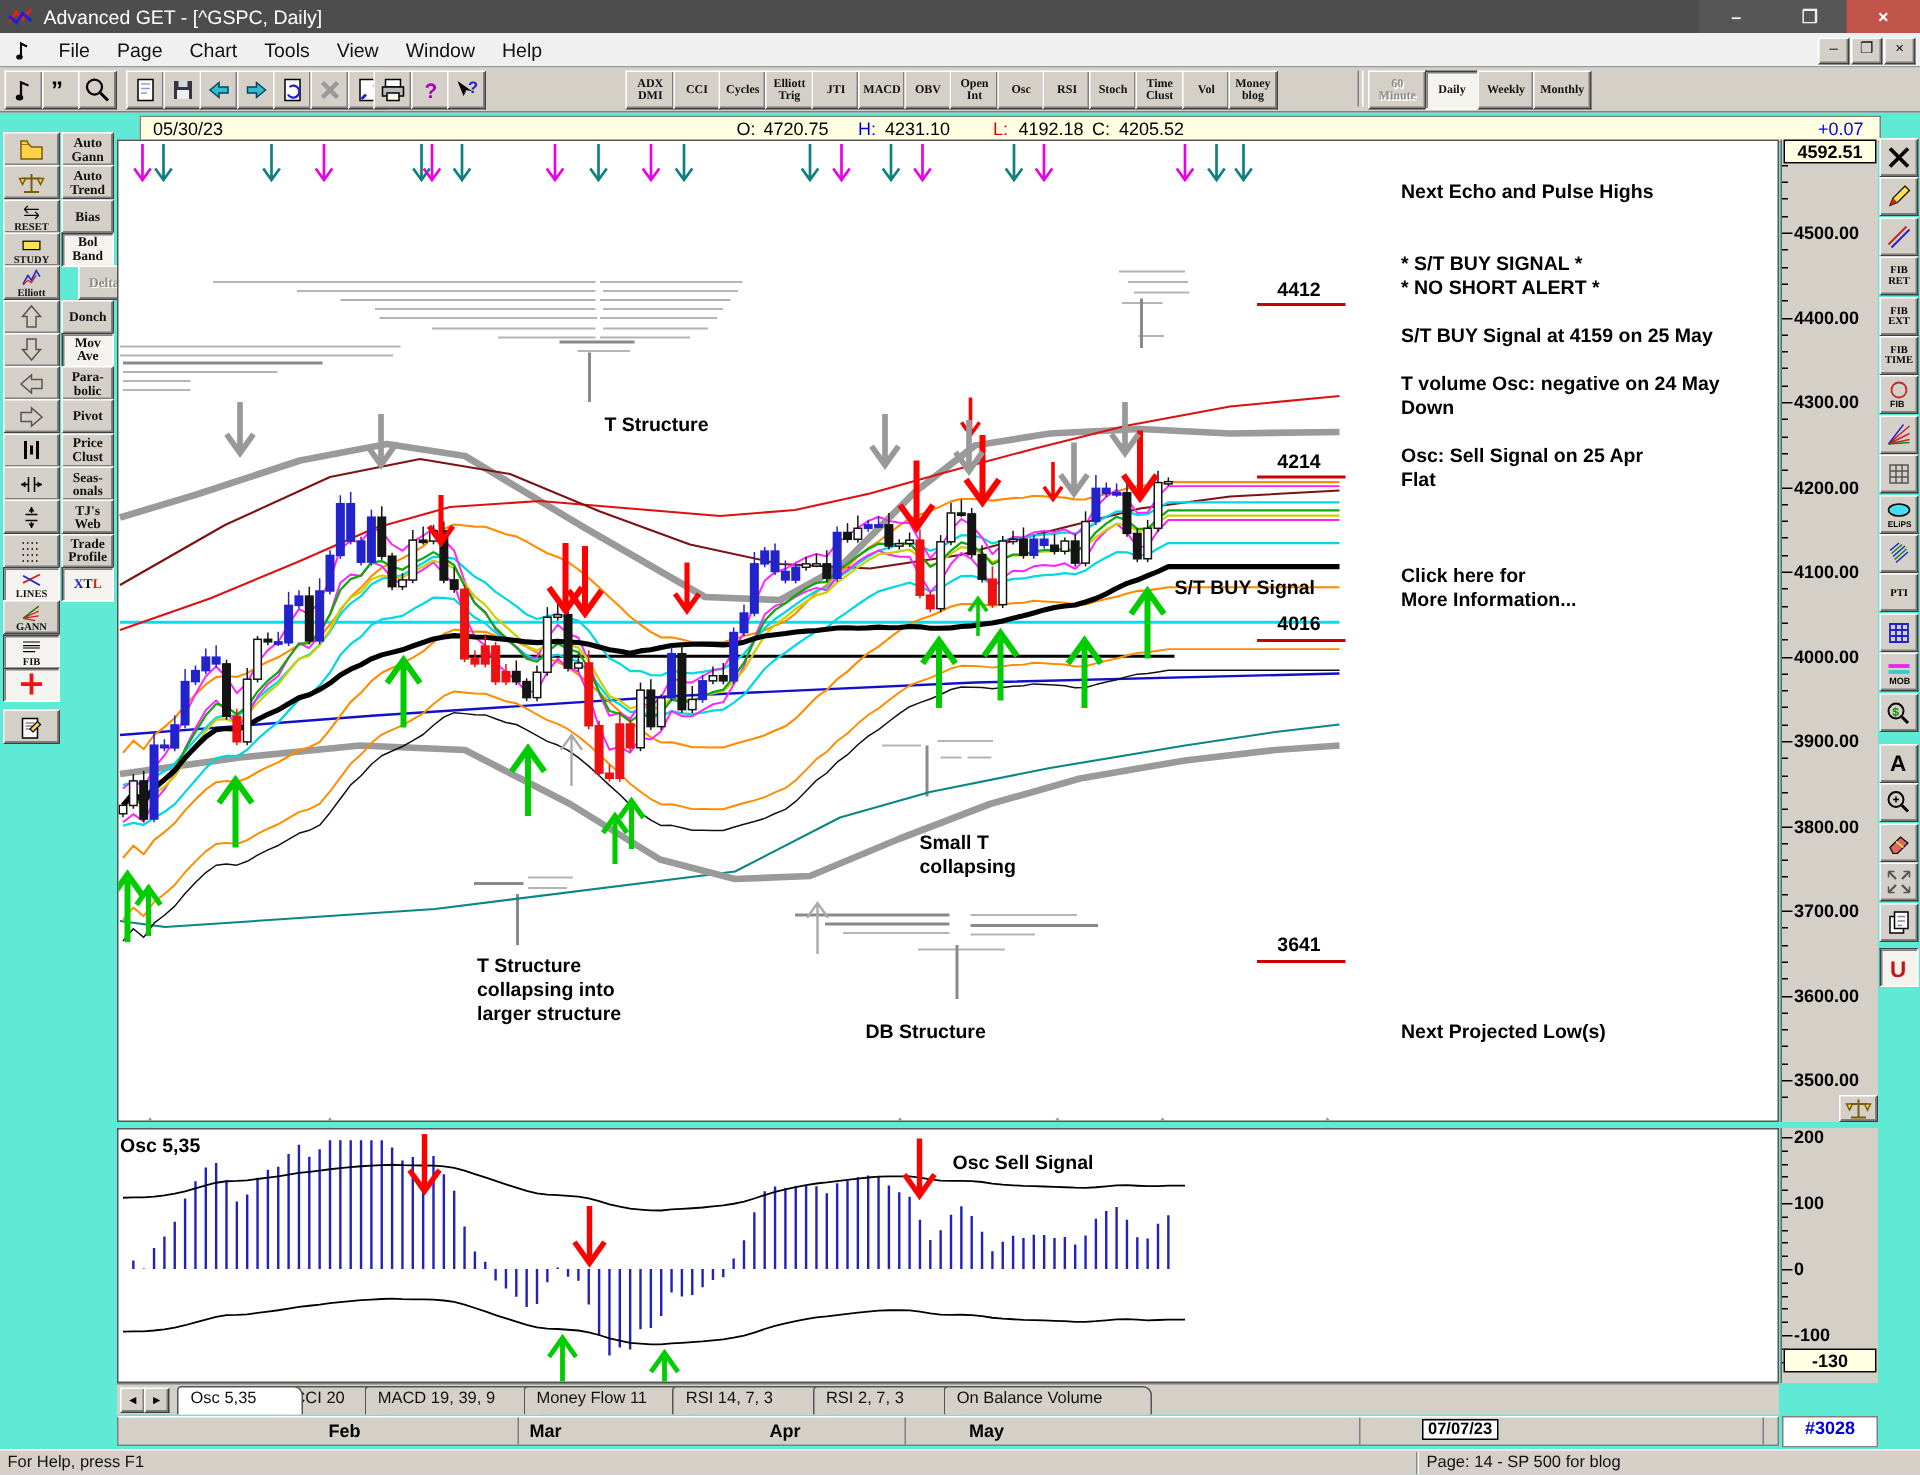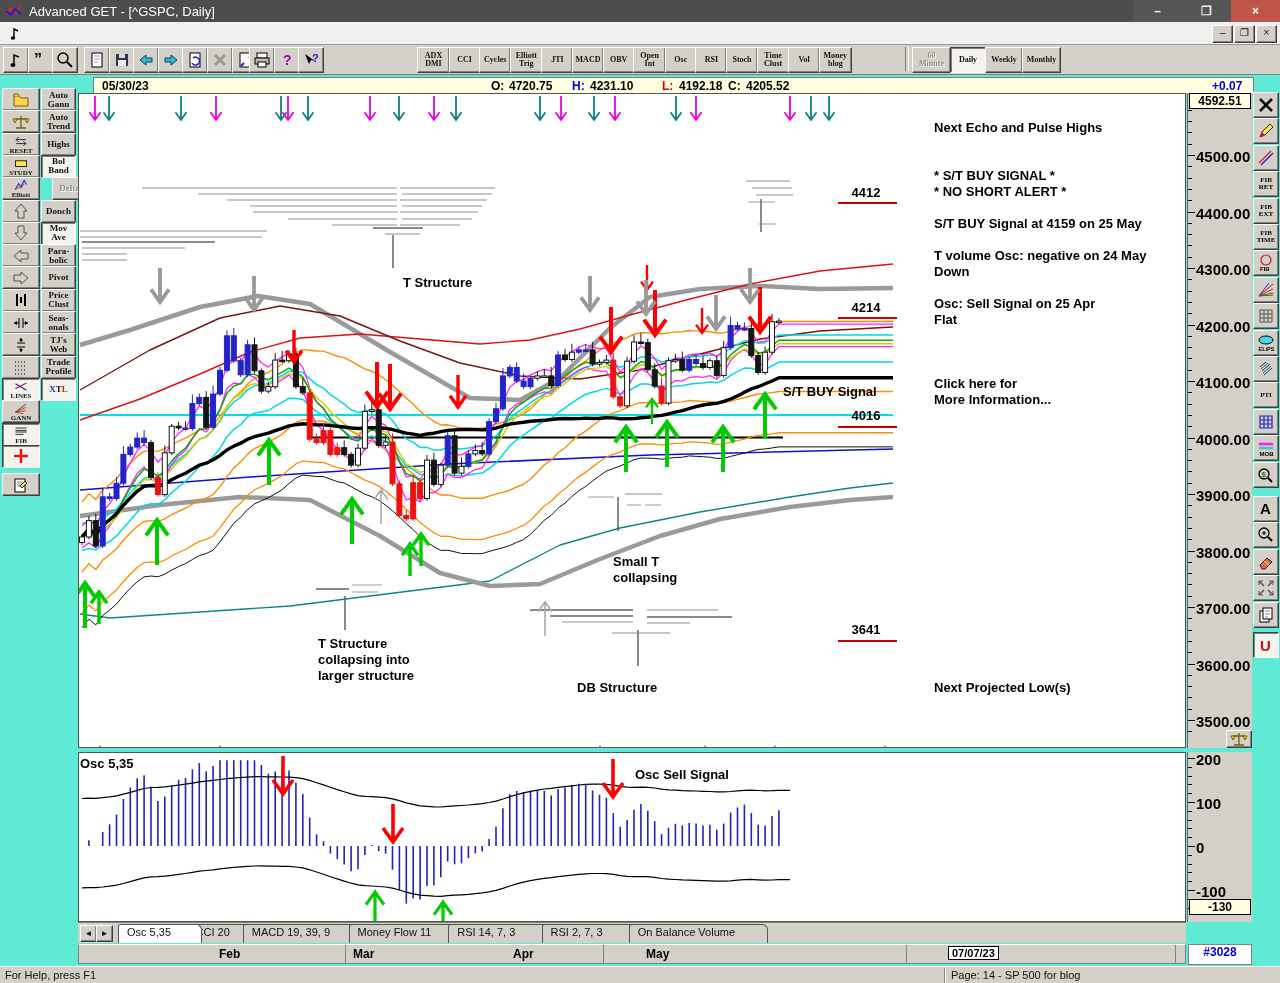--- a/index.html
+++ b/index.html
@@ -12,32 +12,32 @@
   .capbtn.close{background:#c15549;color:#fff;}
   #menubar{left:0;top:22px;width:1280px;height:22px;background:#f0f0f0;border-bottom:1px solid #9a9a9a;display:flex;align-items:center;font-size:13px;color:#111;}
   .menu-item{padding:2px 9px;}
   .mdibtn{width:19px;height:16px;background:#f0f0f0;border:1px solid #8a8a8a;font-size:10px;line-height:14px;text-align:center;margin-left:1px;}
   #toolbar{left:0;top:45px;width:1280px;height:29px;background:#d4d0c8;border-bottom:1px solid #808080;}
   .b3d{background:#d4d0c8;border-top:1px solid #fff;border-left:1px solid #fff;border-right:1px solid #404040;border-bottom:1px solid #404040;box-shadow:inset -1px -1px 0 #808080;}
   .b3d.pressed{border-top:1px solid #404040;border-left:1px solid #404040;border-right:1px solid #fff;border-bottom:1px solid #fff;box-shadow:inset 1px 1px 0 #808080;background:#f4f3ee;}
   .tbtn{position:absolute;top:2px;width:24px;height:24px;display:flex;align-items:center;justify-content:center;}
   .ibtn{position:absolute;top:2px;height:24px;font-size:8px;line-height:8px;text-align:center;display:flex;align-items:center;justify-content:center;font-family:"Liberation Serif",serif;font-weight:bold;color:#111;}
   .ibtn.dis,.sbtn.dis{color:#8e8d86;text-shadow:1px 1px 0 #fff;}
-  #quotebar{left:93px;top:77px;width:1159px;height:16px;background:#ffffe1;border:1px solid #808080;font-size:12px;font-weight:bold;}
+  #quotebar{left:93px;top:77px;width:1159px;height:16px;background:#ffffe1;border:1px solid #808080;font-size:12px;font-weight:normal;}
   #quotebar span{position:absolute;top:1px;}
   
   .sbtn{position:absolute;font-size:9px;line-height:9px;text-align:center;display:flex;flex-direction:column;align-items:center;justify-content:center;font-family:"Liberation Serif",serif;font-weight:bold;color:#111;}
   .cap{font-size:7px;line-height:7px;font-weight:bold;margin-top:-2px;}
   
   #chartpane{left:78px;top:93px;width:1108px;height:655px;background:#fff;border:1px solid #555;box-sizing:border-box;}
   #oscpane{left:78px;top:752px;width:1108px;height:170px;background:#fff;border:1px solid #555;box-sizing:border-box;}
   #paxis{left:1187px;top:93px;width:64px;height:655px;background:#d4d0c8;border-left:1px solid #666;}
   #oaxis{left:1187px;top:752px;width:64px;height:170px;background:#d4d0c8;border-left:1px solid #666;}
   .tick{position:absolute;left:0;height:1px;background:#000;}
-  .ticklbl{position:absolute;left:8px;font-size:15px;font-weight:bold;color:#000;}
+  .ticklbl{position:absolute;left:8px;font-size:12px;font-weight:bold;color:#000;}
   .curbox{position:absolute;left:1px;background:#ffffe1;border:1px solid #000;font-size:12px;font-weight:bold;text-align:center;}
   #righttools{left:1252px;top:90px;width:28px;height:560px;}
   .rbtn{position:absolute;left:1px;width:24px;height:24px;display:flex;align-items:center;justify-content:center;font-size:7px;line-height:7px;font-weight:bold;text-align:center;font-family:"Liberation Serif",serif;}
   
   #tabrow{left:78px;top:922px;width:1108px;height:20px;background:#d4d0c8;border-top:1px solid #808080;}
   .tab{position:absolute;top:1px;height:17px;font-size:11px;padding:1px 8px 0 8px;background:#d4d0c8;border:1px solid #555;border-bottom:none;border-radius:3px 6px 0 0;color:#111;}
   .tab.active{background:#fff;z-index:3;font-weight:normal;}
   .scrollbtn{position:absolute;top:2px;width:15px;height:15px;font-size:8px;display:flex;align-items:center;justify-content:center;}
   #datestrip{left:78px;top:944px;width:1108px;height:20px;background:#d4d0c8;border:1px solid #808080;border-top-color:#fff;box-sizing:border-box;font-size:12px;font-weight:bold;}
   #datestrip .mon{position:absolute;top:2px;color:#000;}
@@ -63,20 +63,29 @@
       <div class="capbtn">❐</div>
       <div class="capbtn close">×</div>
     </div>
   </div>
 
   <div class="abs" id="menubar">
     <svg width="16" height="16" style="margin-left:6px">
         <path d="M8 13V4l4 2" fill="none" stroke="#000" stroke-width="1.4"></path>
         <ellipse cx="7" cy="13" rx="2.2" ry="1.7" fill="#000"></ellipse>
       </svg>
+    <div id="menus" style="display:flex;margin-left:8px;">
+        <div class="menu-item">File</div>
+        <div class="menu-item">Page</div>
+        <div class="menu-item">Chart</div>
+        <div class="menu-item">Tools</div>
+        <div class="menu-item">View</div>
+        <div class="menu-item">Window</div>
+        <div class="menu-item">Help</div>
+      </div>
     <div style="position:absolute;right:3px;top:3px;display:flex;">
       <div class="mdibtn b3d">–</div>
       <div class="mdibtn b3d">❐</div>
       <div class="mdibtn b3d">×</div>
     </div>
   </div>
 
   <div class="abs" id="toolbar">
       <div class="tbtn b3d" style="left:3px">
         <svg width="20" height="20" viewBox="0 0 20 20">
@@ -378,21 +387,21 @@
         </div>
       </div>
       <div class="sbtn b3d" style="left:41px;top:25.3px;width:33px;height:21px">
         <div>
           <div>Auto</div>
           <div>Trend</div>
         </div>
       </div>
       <div class="sbtn b3d" style="left:41px;top:47.6px;width:33px;height:21px">
         <div>
-          <div>Highs</div>
+          <div>Bias</div>
         </div>
       </div>
       <div class="sbtn b3d pressed" style="left:41px;top:69.9px;width:33px;height:21px">
         <div>
           <div>Bol</div>
           <div>Band</div>
         </div>
       </div>
       <div class="sbtn b3d dis" style="left:52px;top:92.2px;width:33px;height:21px">
         <div>

